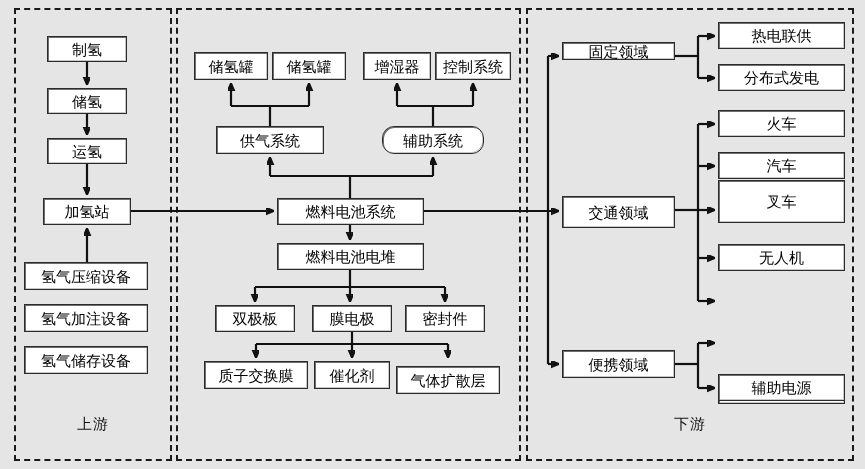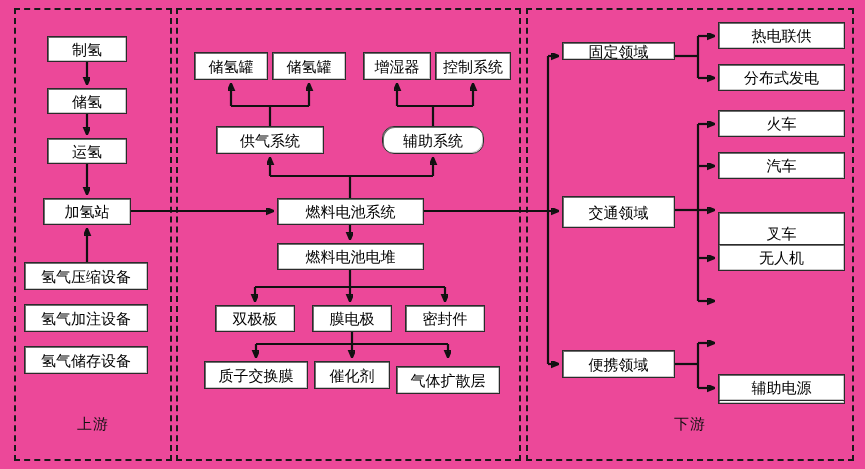--- a/index.html
+++ b/index.html
@@ -1,17 +1,17 @@
 <!DOCTYPE html>
 <html><head>
 <meta charset="utf-8">
 <style>
   html,body{margin:0;padding:0;background:#ffffff;}
   body{font-family:"Liberation Sans","DejaVu Sans",sans-serif;}
-  #canvas{position:relative;width:865px;height:469px;background:#ec4899;overflow:hidden;}
+  #canvas{position:relative;width:865px;height:469px;background:#e5e5e5;overflow:hidden;}
   .panel{position:absolute;border:2px dashed #1a1a1a;box-sizing:border-box;}
   .panel-label{position:absolute;text-align:center;font-size:15px;color:#111;letter-spacing:1px;}
   .node{position:absolute;box-sizing:border-box;background:#ffffff;
         border:1px solid #2b2b2b;box-shadow:1px 1px 0 0 #6e6e6e inset, -1px -1px 0 0 #c9c9c9 inset;
         display:flex;align-items:center;justify-content:center;
         font-size:15px;color:#000;white-space:nowrap;line-height:1;}
   .node .lbl{display:block;transform:translateY(-0.5px);}
   svg.wires{position:absolute;left:0;top:0;width:865px;height:469px;pointer-events:none;}
   svg.wires line, svg.wires path{stroke:#111;stroke-width:2.2;fill:none;}
 </style>
@@ -170,21 +170,21 @@
     </div>
   <div class="node" id="n-distributed" style="left: 718px; top: 64px; width: 127px; height: 27px;">
       <span class="lbl">分布式发电</span>
     </div>
   <div class="node" id="n-train" style="left: 718px; top: 110px; width: 127px; height: 27px;">
       <span class="lbl">火车</span>
     </div>
   <div class="node" id="n-car" style="left: 718px; top: 152px; width: 127px; height: 27px;">
       <span class="lbl">汽车</span>
     </div>
-  <div class="node" id="n-forklift" style="left: 718px; top: 180px; width: 127px; height: 43px; margin-top: 32px;">
+  <div class="node" id="n-forklift" style="left: 718px; top: 180px; width: 127px; height: 43px;">
       <span class="lbl">叉车</span>
     </div>
   <div class="node" id="n-drone" style="left: 718px; top: 244px; width: 127px; height: 27px;">
       <span class="lbl">无人机</span>
     </div>
   <div class="node" id="n-threeC" style="left: 718px; top: 329px; width: 127px; height: 27px; margin-top: 48px;">
       <span class="lbl">3C领域</span>
     </div>
   <div class="node" id="n-auxPower" style="left: 718px; top: 374px; width: 127px; height: 27px;">
       <span class="lbl">辅助电源</span>

